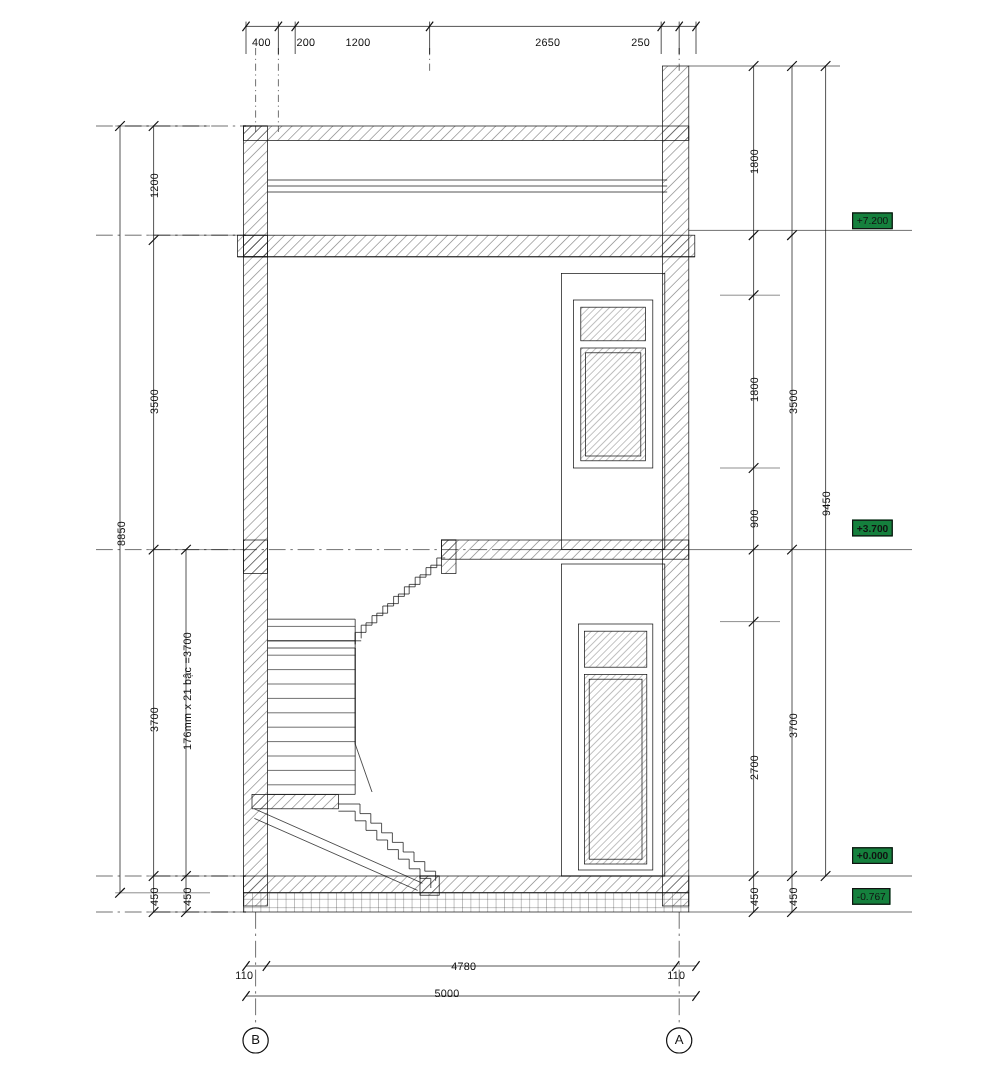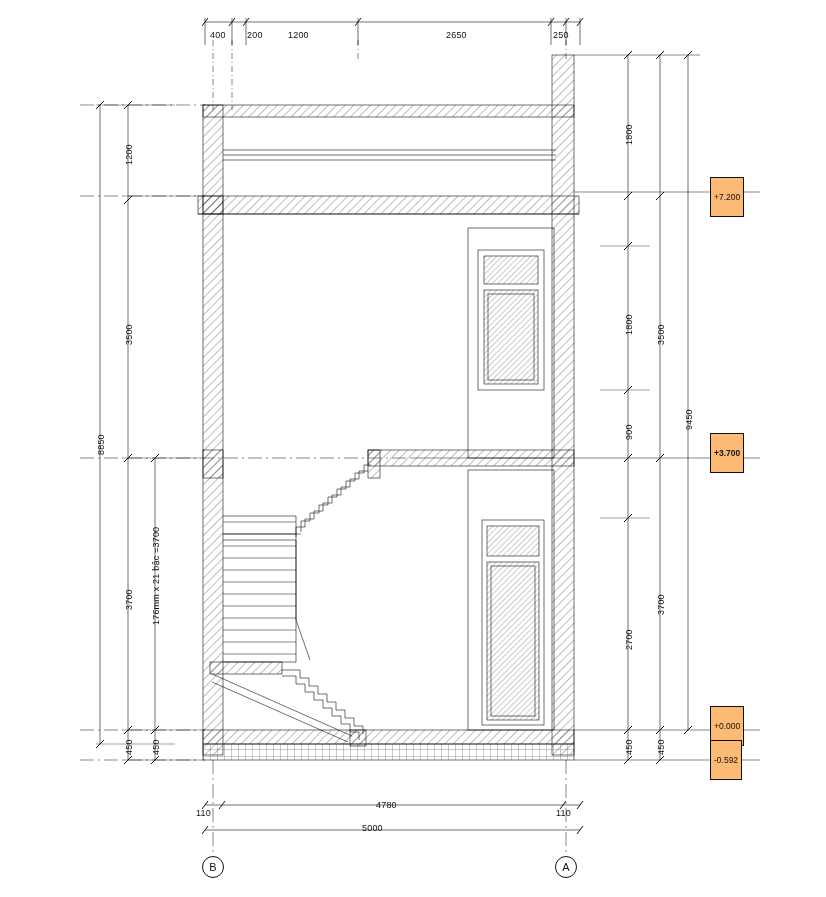--- a/index.html
+++ b/index.html
@@ -1,20 +1,20 @@
 <!DOCTYPE html>
 <html><head>
 <meta charset="utf-8">
 <style>
   html,body{margin:0;padding:0;background:#ffffff;}
   body{width:826px;height:897px;font-family:"Liberation Sans",sans-serif;overflow:hidden;}
   #sheet{position:relative;width:826px;height:643px;background:#fff;}
   .lbl{position:absolute;font-size:9px;color:#111;white-space:nowrap;letter-spacing:.2px;}
   .lbl.v{transform-origin:0 0;}
-  .elev{position:absolute;font-size:8.5px;color:#111;border:1px solid #111;background:#fdba74;padding:14px 3px;white-space:nowrap;}
+  .elev{position:absolute;font-size:8.5px;color:#111;border:1px solid #111;background:#15803d;padding:1px 3px;white-space:nowrap;}
   svg{position:absolute;left:0;top:0;}
   .gridcircle{position:absolute;width:22px;height:22px;border:1px solid #111;border-radius:50%;box-sizing:border-box;
      font-size:11px;display:flex;align-items:center;justify-content:center;color:#111;background:#fff;}
 </style>
 </head>
 <body>
 
 <div id="sheet">
 
   <svg width="826" height="897">
@@ -222,21 +222,21 @@
         <line x1="213" y1="760" x2="213" y2="855"></line>
         <line x1="566" y1="760" x2="566" y2="855"></line>
       </g>
     </g>
   </svg>
 
   <div class="lbl" style="left:210px;top:30px;">400</div>
   <div class="lbl" style="left:247px;top:30px;">200</div>
   <div class="lbl" style="left:288px;top:30px;">1200</div>
   <div class="lbl" style="left:446px;top:30px;">2650</div>
-  <div class="lbl" style="left:553px;top:30px;">250</div>
+  <div class="lbl" style="left:526px;top:30px;">250</div>
 
   <div class="lbl v" style="left:96px;top:455px;transform:rotate(-90deg);">8850</div>
   <div class="lbl v" style="left:124px;top:165px;transform:rotate(-90deg);">1200</div>
   <div class="lbl v" style="left:124px;top:345px;transform:rotate(-90deg);">3500</div>
   <div class="lbl v" style="left:124px;top:610px;transform:rotate(-90deg);">3700</div>
   <div class="lbl v" style="left:124px;top:755px;transform:rotate(-90deg);">450</div>
   <div class="lbl v" style="left:151px;top:625px;transform:rotate(-90deg);">176mm x 21 bậc =3700</div>
   <div class="lbl v" style="left:151px;top:755px;transform:rotate(-90deg);">450</div>
 
   <div class="lbl v" style="left:624px;top:145px;transform:rotate(-90deg);">1800</div>
@@ -246,22 +246,22 @@
   <div class="lbl v" style="left:624px;top:755px;transform:rotate(-90deg);">450</div>
 
   <div class="lbl v" style="left:656px;top:345px;transform:rotate(-90deg);">3500</div>
   <div class="lbl v" style="left:656px;top:615px;transform:rotate(-90deg);">3700</div>
   <div class="lbl v" style="left:656px;top:755px;transform:rotate(-90deg);">450</div>
 
   <div class="lbl v" style="left:684px;top:430px;transform:rotate(-90deg);">9450</div>
 
   <div class="elev" style="left:710px;top:177px;">+7.200</div>
   <div class="elev" style="left:710px;top:433px;font-weight:bold;">+3.700</div>
-  <div class="elev" style="left:710px;top:706px;">+0.000</div>
-  <div class="elev" style="left:710px;top:740px;">-0.592</div>
+  <div class="elev" style="left:710px;top:706px;font-weight:bold;">+0.000</div>
+  <div class="elev" style="left:710px;top:740px;">-0.767</div>
 
   <div class="lbl" style="left:196px;top:808px;">110</div>
   <div class="lbl" style="left:376px;top:800px;">4780</div>
   <div class="lbl" style="left:556px;top:808px;">110</div>
   <div class="lbl" style="left:362px;top:823px;">5000</div>
 
   <div class="gridcircle" style="left:202px;top:856px;">B</div>
   <div class="gridcircle" style="left:555px;top:856px;">A</div>
 </div>
 

